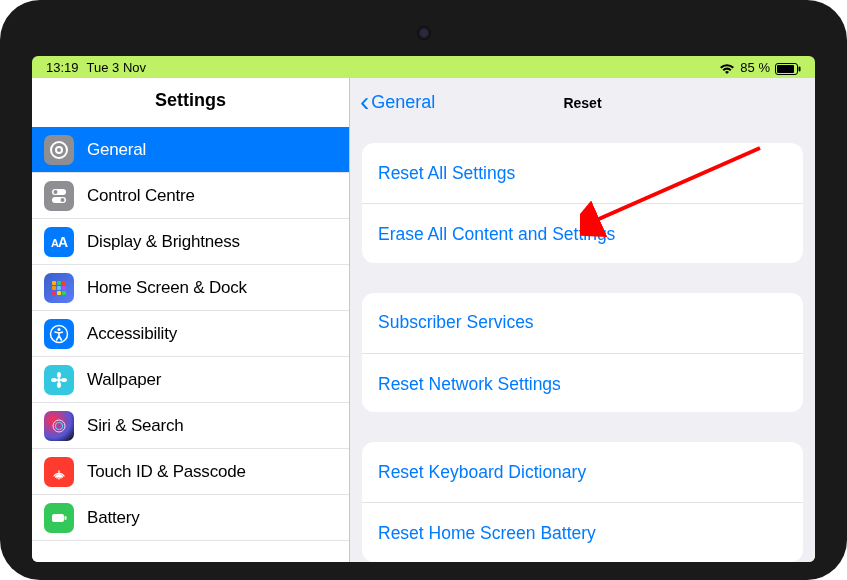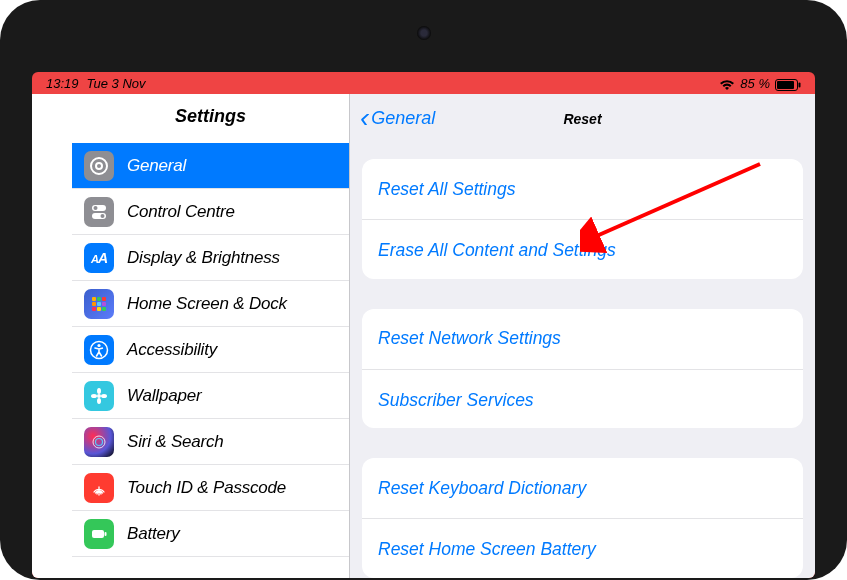--- a/index.html
+++ b/index.html
@@ -3,30 +3,30 @@
   <meta charset="utf-8">
   <style>
     * { margin: 0; padding: 0; box-sizing: border-box; font-family: -apple-system, "Helvetica Neue", Helvetica, Arial, sans-serif; }
     .device {
       width: 847px; height: 580px; background: #1a1a1a;
       border-radius: 40px; padding: 18px 32px; position: relative;
     }
     .camera { position: absolute; top: 26px; left: 50%; transform: translateX(-50%);
       width: 14px; height: 14px; background: radial-gradient(circle, #2a2a3a 30%, #0a0a0a 70%);
       border-radius: 50%; }
-    .screen { width: 100%; height: 100%; background: #ef4444; border-radius: 6px;
-      margin-top: 54px; height: calc(100% - 38px); overflow: hidden; position: relative; font-style: italic; }
+    .screen { width: 100%; height: 100%; background: #bef264; border-radius: 6px;
+      margin-top: 38px; height: calc(100% - 38px); overflow: hidden; position: relative; }
 
     .status-bar { display: flex; justify-content: space-between; align-items: center;
       height: 22px; padding: 0 14px; font-size: 13px; font-weight: 500; color: #000; }
     .status-left { display: flex; align-items: center; gap: 8px; }
     .status-right { display: flex; align-items: flex-end; gap: 5px; }
 
     .split { display: flex; height: calc(100% - 22px); }
-    .sidebar { width: 318px; background: #fff; border-right: 1px solid #c7c7cb; display: flex; flex-direction: column; padding-left: 40px; }
+    .sidebar { width: 318px; background: #fff; border-right: 1px solid #c7c7cb; display: flex; flex-direction: column; }
     .sidebar-header { text-align: center; font-weight: 600; font-size: 18px; padding: 12px 0 16px; }
     .sidebar-list { flex: 1; overflow: hidden; }
     .sidebar-item { display: flex; align-items: center; height: 46px; padding: 0 12px;
       border-bottom: 1px solid #e3e3e6; gap: 13px; }
     .sidebar-item.selected { background: #007aff; color: #fff; }
     .sidebar-item .icon { width: 30px; height: 30px; border-radius: 7px; flex-shrink: 0;
       display: flex; align-items: center; justify-content: center; }
     .sidebar-item .label { font-size: 17px; letter-spacing: -0.2px; }
 
     .ic-general { background: #8e8e93; }
@@ -208,24 +208,24 @@
           <div class="row">
             <span>Reset All Settings</span>
           </div>
           <div class="row">
             <span>Erase All Content and Settings</span>
           </div>
         </div>
 
         <div class="group">
           <div class="row">
+            <span>Subscriber Services</span>
+          </div>
+          <div class="row">
             <span>Reset Network Settings</span>
-          </div>
-          <div class="row">
-            <span>Subscriber Services</span>
           </div>
         </div>
 
         <div class="group">
           <div class="row">
             <span>Reset Keyboard Dictionary</span>
           </div>
           <div class="row">
             <span>Reset Home Screen Battery</span>
           </div>

